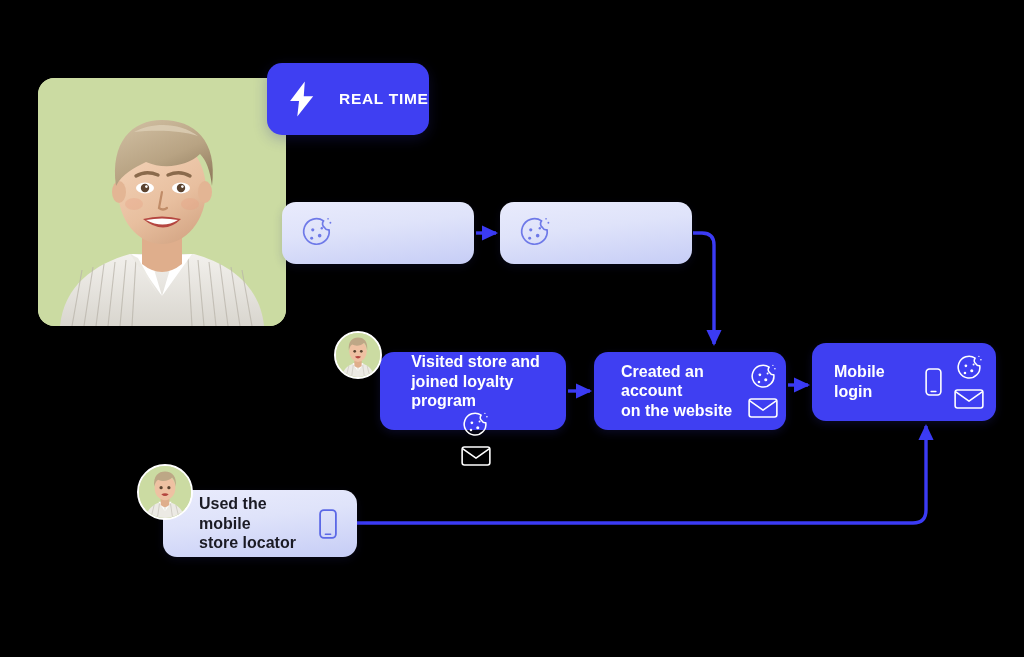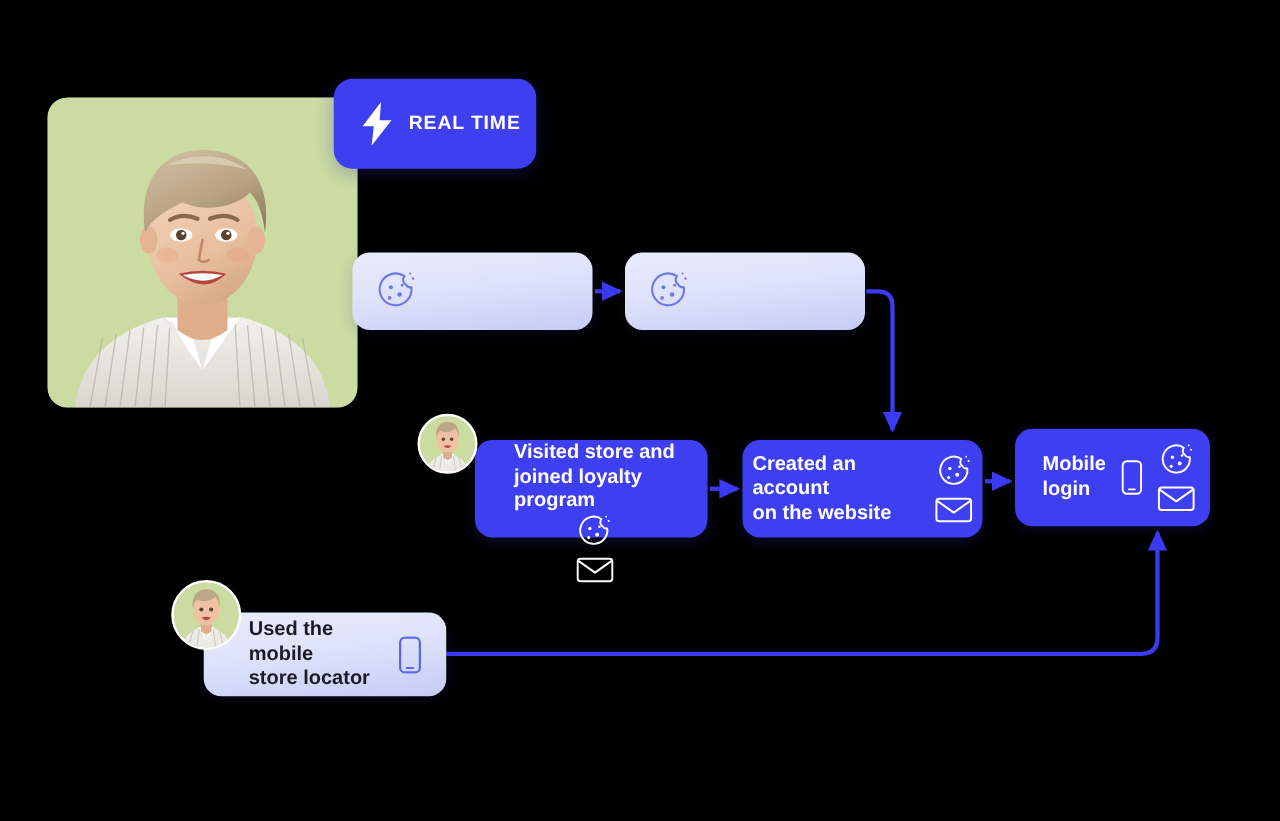--- a/index.html
+++ b/index.html
@@ -71,21 +71,21 @@
     height: 44px;
     margin-left: 14px;
     flex: none;
     display: block;
   }
   .realtime-badge .badge-label {
     color: #ffffff;
     font-size: 15.5px;
     font-weight: bold;
     letter-spacing: 0.7px;
-    margin-left: 4px;
+    margin-left: 16px;
     white-space: nowrap;
   }
 
   
   .node {
     position: absolute;
     border-radius: 14px;
     box-sizing: border-box;
     display: flex;
     align-items: center;
@@ -135,24 +135,24 @@
     left: 500px; top: 202px; width: 192px; height: 62px;
     padding: 0 8px 0 18px;
   }
   #node-loyalty {
     left: 380px; top: 352px; width: 186px; height: 78px;
     padding: 0 8px 0 13px;
     flex-direction: column;
   }
   #node-account {
     left: 594px; top: 352px; width: 192px; height: 78px;
-    padding: 0 8px 0 8px;
+    padding: 0 8px 0 27px;
   }
   #node-mobilelogin {
-    left: 812px; top: 343px; width: 156px; height: 78px;
+    left: 812px; top: 343px; width: 184px; height: 78px;
     padding: 0 12px 0 22px;
   }
   #node-locator {
     left: 163px; top: 490px; width: 194px; height: 67px;
     padding: 0 20px 0 36px;
   }
 
   
   .avatar {
     position: absolute;

